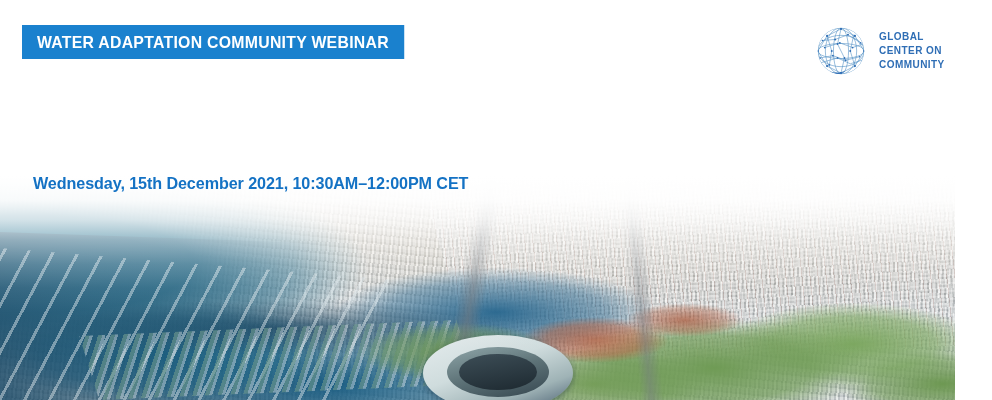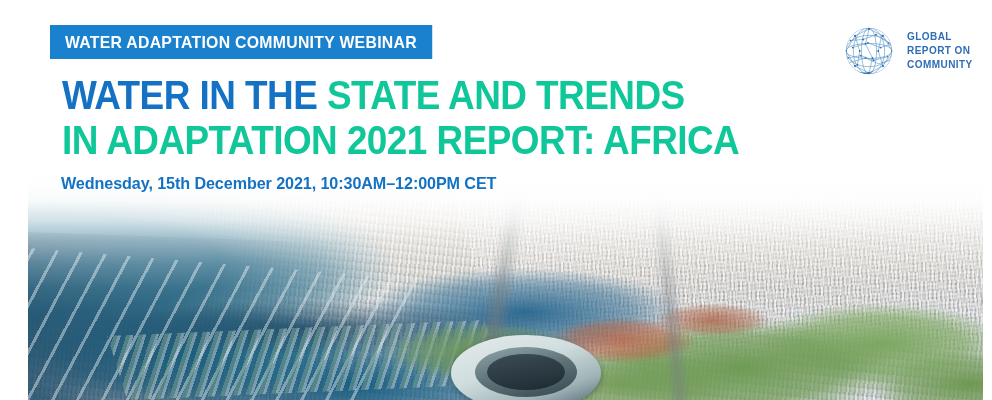--- a/index.html
+++ b/index.html
@@ -3,21 +3,20 @@
 <meta charset="utf-8">
 <style>
   html,body{margin:0;padding:0;background:#fff;}
   body{font-family:"Liberation Sans",sans-serif;}
 
   .banner{
     position:relative;
     width:955px;height:400px;
     overflow:hidden;
     background:#ffffff;
-    margin-left:28px;
   }
 
   
   .photo{
     position:absolute;left:0;top:0;width:992px;height:400px;
     overflow:hidden;
   }
   .ph-layer{position:absolute;left:0;top:0;width:992px;height:400px;}
 
   
@@ -222,24 +221,20 @@
     </div>
 
     <div class="ph-layer ph-haze"></div>
     <div class="ph-layer ph-fade"></div>
   </div>
 
   <div class="content">
 
     <div class="kicker">WATER ADAPTATION COMMUNITY WEBINAR</div>
 
-    <div class="headline">
-      <div class="hl-line"><span class="t-blue">WATER IN THE </span><span class="t-green">STATE AND TRENDS</span></div>
-      <div class="hl-line"><span class="t-green">IN ADAPTATION 2021 REPORT: AFRICA</span></div>
-    </div>
 
     <div class="dateline">Wednesday, 15th December 2021, 10:30AM–12:00PM CET</div>
 
     <div class="logo">
       <span class="globe">
         <svg viewBox="0 0 100 100" width="58" height="58" aria-hidden="true">
           <defs>
             <clipPath id="sphereClip">
                 <circle cx="50" cy="50" r="40"></circle>
               </clipPath>
@@ -288,19 +283,19 @@
             <circle cx="14" cy="62" r="1.4"></circle>
           </g>
           <g clip-path="url(#sphereClip)">
             <path d="M-4 66 C 8 86, 34 94, 52 86 C 34 96, 6 96, -6 84 Z" fill="#2f6eb5"></path>
             <path d="M2 62 C 14 84, 40 92, 58 84 C 40 98, 4 96, -4 78 Z" fill="#2f6eb5" opacity=".9"></path>
           </g>
         </svg>
       </span>
       <span class="logo-text">
         <span>GLOBAL</span><br>
-        <span>REPORT ON</span><br>
+        <span>CENTER ON</span><br>
         <span>COMMUNITY</span>
       </span>
     </div>
 
   </div>
 </div>
 
 </body></html>

